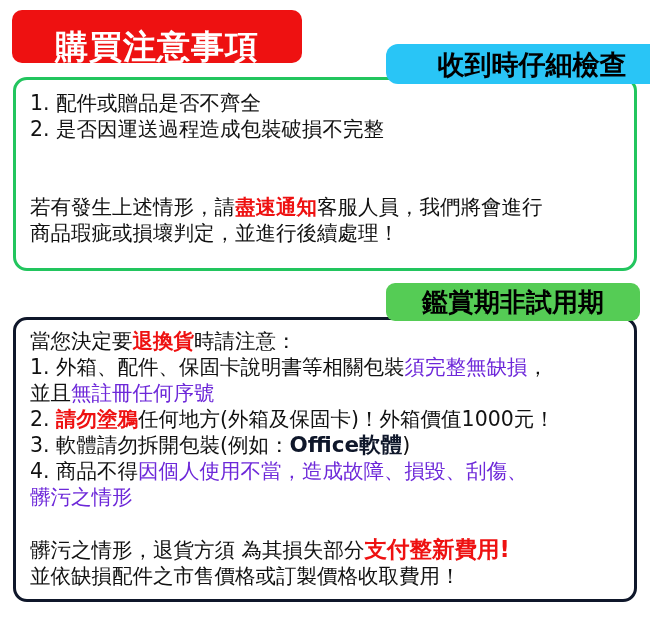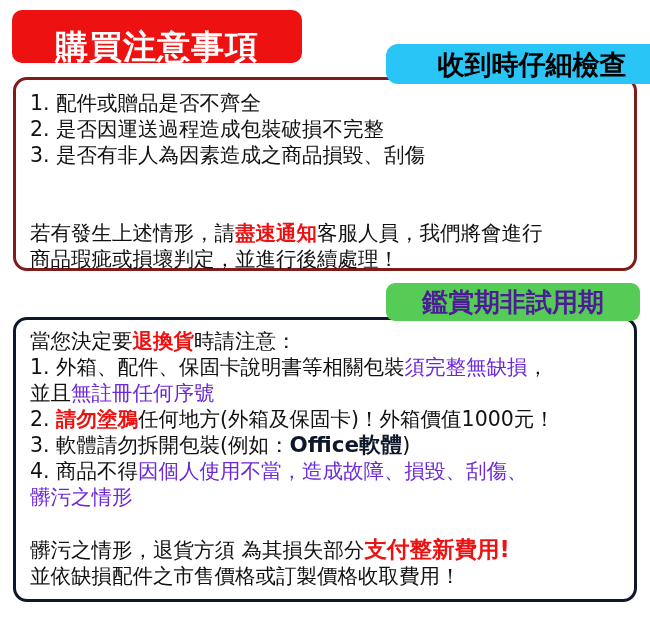--- a/index.html
+++ b/index.html
@@ -61,21 +61,21 @@
     font-weight: bold;
     white-space: nowrap;
     line-height: 1;
   }
   .box-cyan {
     position: absolute;
     left: 13px;
     top: 77px;
     width: 624px;
     height: 194px;
-    border: 3px solid #7f1d1d;
+    border: 3px solid #22c55e;
     border-radius: 14px;
     box-sizing: border-box;
     background: #ffffff;
     z-index: 1;
   }
   .box-cyan-inner {
     padding: 10px 0 0 14px;
   }
 
   
@@ -87,21 +87,21 @@
     height: 38px;
     background: #55cc55;
     border-radius: 9px;
     display: flex;
     align-items: center;
     justify-content: center;
     z-index: 3;
     box-sizing: border-box;
   }
   .section-green-tab-text {
-    color: #4c1d95;
+    color: #000000;
     font-size: 26px;
     font-weight: bold;
     white-space: nowrap;
     line-height: 1;
   }
   .box-green {
     position: absolute;
     left: 13px;
     top: 317px;
     width: 624px;
@@ -163,24 +163,20 @@
     <div class="line">
       <span>1.</span>
       <span>配件或贈品是否不齊全</span>
     </div>
 
     <div class="line">
       <span>2.</span>
       <span>是否因運送過程造成包裝破損不完整</span>
     </div>
 
-    <div class="line">
-      <span>3.</span>
-      <span>是否有非人為因素造成之商品損毀、刮傷</span>
-    </div>
 
     <div class="line spacer"></div>
     <div class="line spacer"></div>
 
     <div class="line">
       <span>若有發生上述情形，請</span><span class="red-strong">盡速通知</span><span>客服人員，我們將會進行</span>
     </div>
 
     <div class="line">
       <span>商品瑕疵或損壞判定，並進行後續處理！</span>

